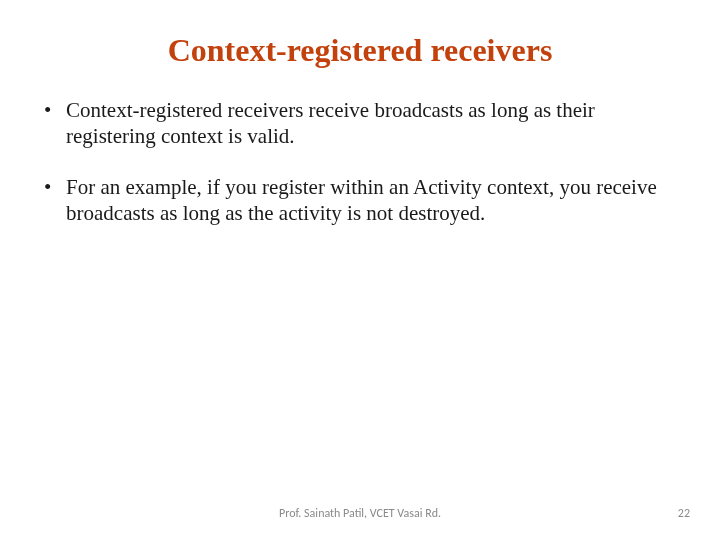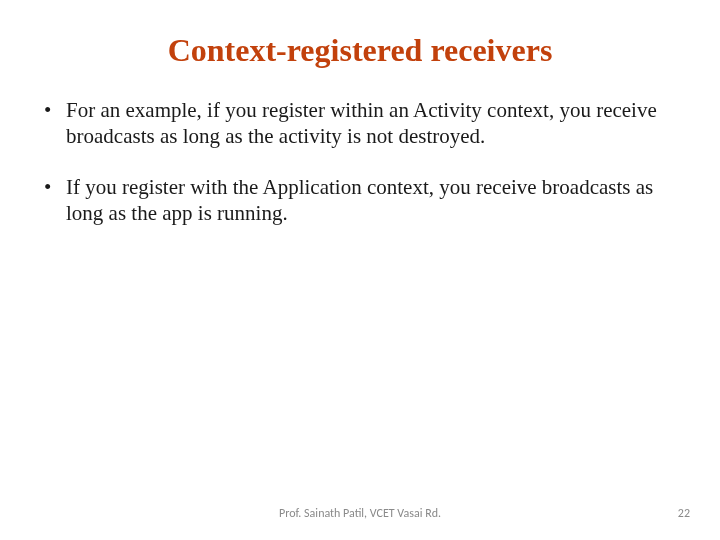--- a/index.html
+++ b/index.html
@@ -67,20 +67,20 @@
     color: #8a8a8a;
     margin-left: 16px;
   }
 </style>
 </head>
 <body>
 
 <div class="slide">
   <h1 class="title">Context-registered receivers</h1>
   <ul class="bullets">
+    <li>Context-registered receivers receive broadcasts as long as their registering context is valid.</li>
     <li>For an example, if you register within an Activity context, you receive broadcasts as long as the activity is not destroyed.</li>
-    <li>If you register with the Application context, you receive broadcasts as long as the app is running.</li>
   </ul>
   <div class="footer">
     <div class="footer-center">Prof. Sainath Patil, VCET Vasai Rd.</div>
     <div class="footer-right">22</div>
   </div>
 </div>
 
 </body></html>

